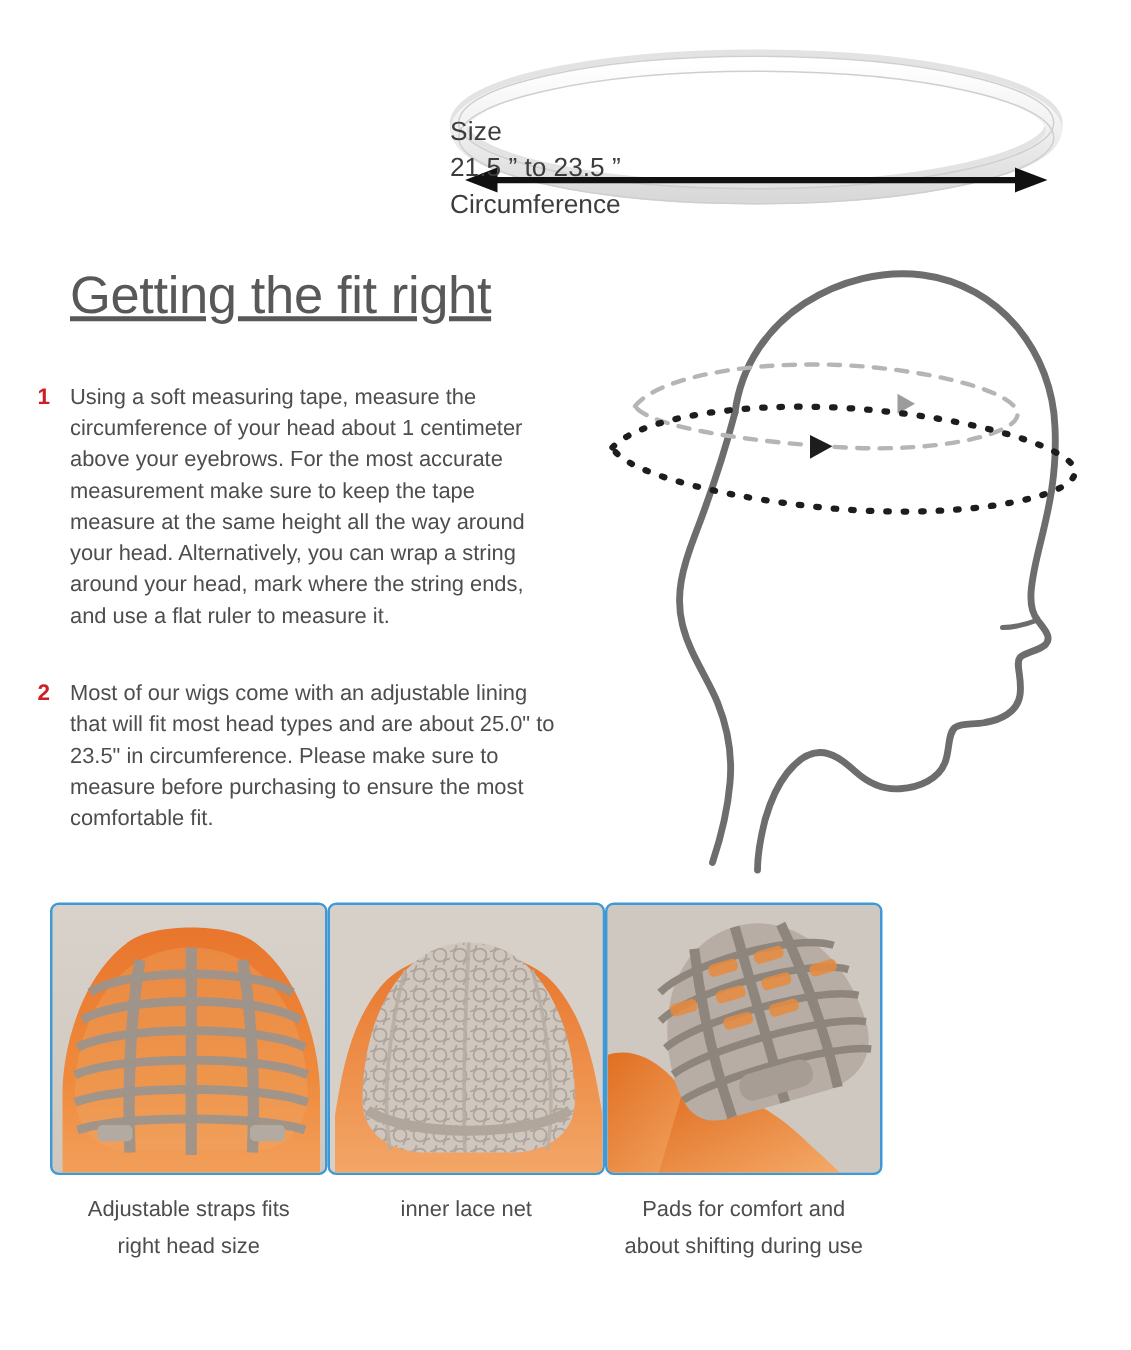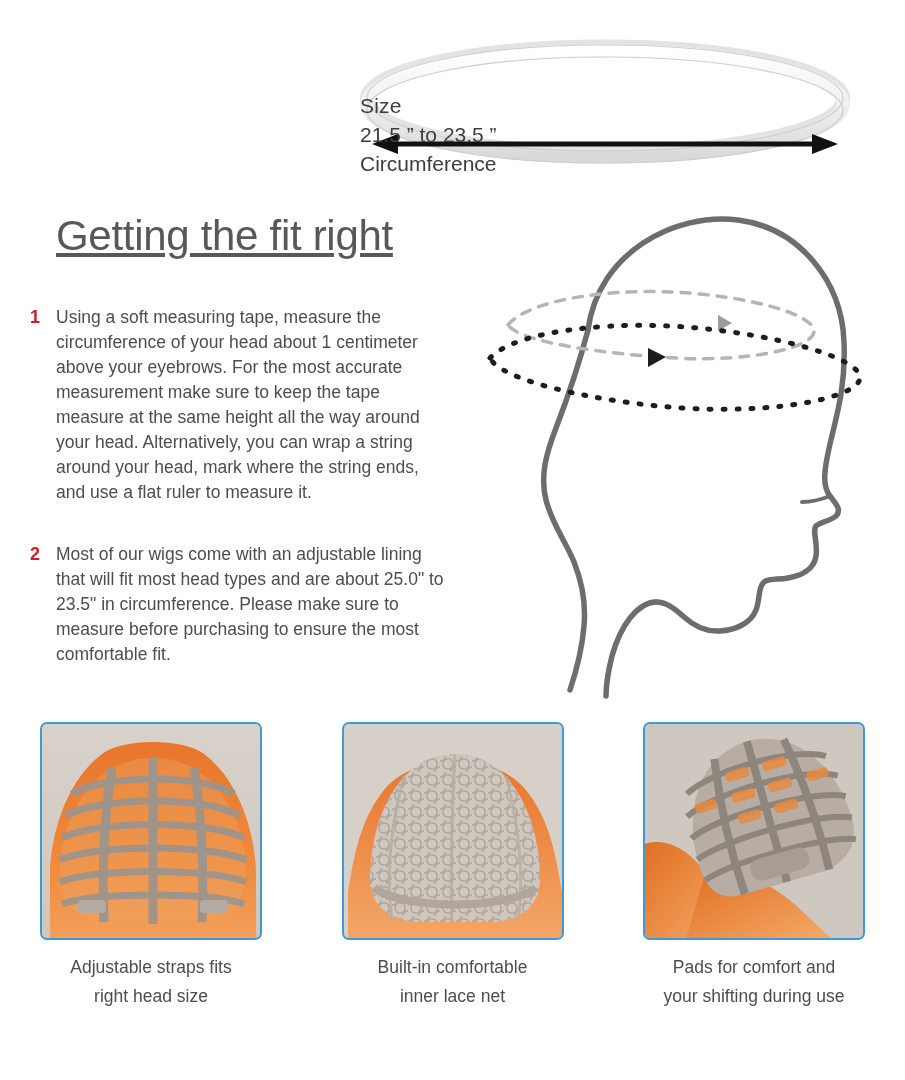--- a/index.html
+++ b/index.html
@@ -112,21 +112,21 @@
   }
 
   
   .cards {
     position: absolute;
     left: 0;
     top: 722px;
     width: 905px;
     height: 320px;
     display: flex;
-    justify-content: space-between;
+    justify-content: flex-start;
     padding: 0 40px;
     box-sizing: border-box;
   }
   .card {
     width: 222px;
   }
   .card-photo {
     width: 222px;
     height: 218px;
     border: 2px solid #3e9ad6;
@@ -298,21 +298,20 @@
         <g stroke="#b6aca3" stroke-width="3" fill="none" opacity="0.8">
           <path d="M111,30 C108,90 106,150 108,198"></path>
           <path d="M60,52 C46,104 42,156 48,196"></path>
           <path d="M162,52 C176,104 180,156 174,196"></path>
         </g>
 
         <path d="M30,164 C60,186 162,186 192,164" stroke="#b0a69c" stroke-width="8" fill="none"></path>
       </svg>
     </div>
     <div class="card-caption">
-      <div>Built-in comfortable</div>
       <div>inner lace net</div>
     </div>
   </div>
 
   <div class="card">
     <div class="card-photo">
       <svg viewBox="0 0 222 218" width="222" height="218" preserveAspectRatio="none">
         <defs>
           <linearGradient id="hair3" x1="0" y1="0" x2="1" y2="1">
             <stop offset="0%" stop-color="#e06f22"></stop>
@@ -350,17 +349,17 @@
             <rect x="60" y="62" width="22" height="10" rx="4"></rect>
             <rect x="176" y="62" width="22" height="10" rx="4"></rect>
           </g>
 
           <rect x="96" y="132" width="60" height="22" rx="10" fill="#a79d94"></rect>
         </g>
       </svg>
     </div>
     <div class="card-caption">
       <div>Pads for comfort and</div>
-      <div>your shifting during use</div>
+      <div>about shifting during use</div>
     </div>
   </div>
 
 </div>
 
 </body></html>

